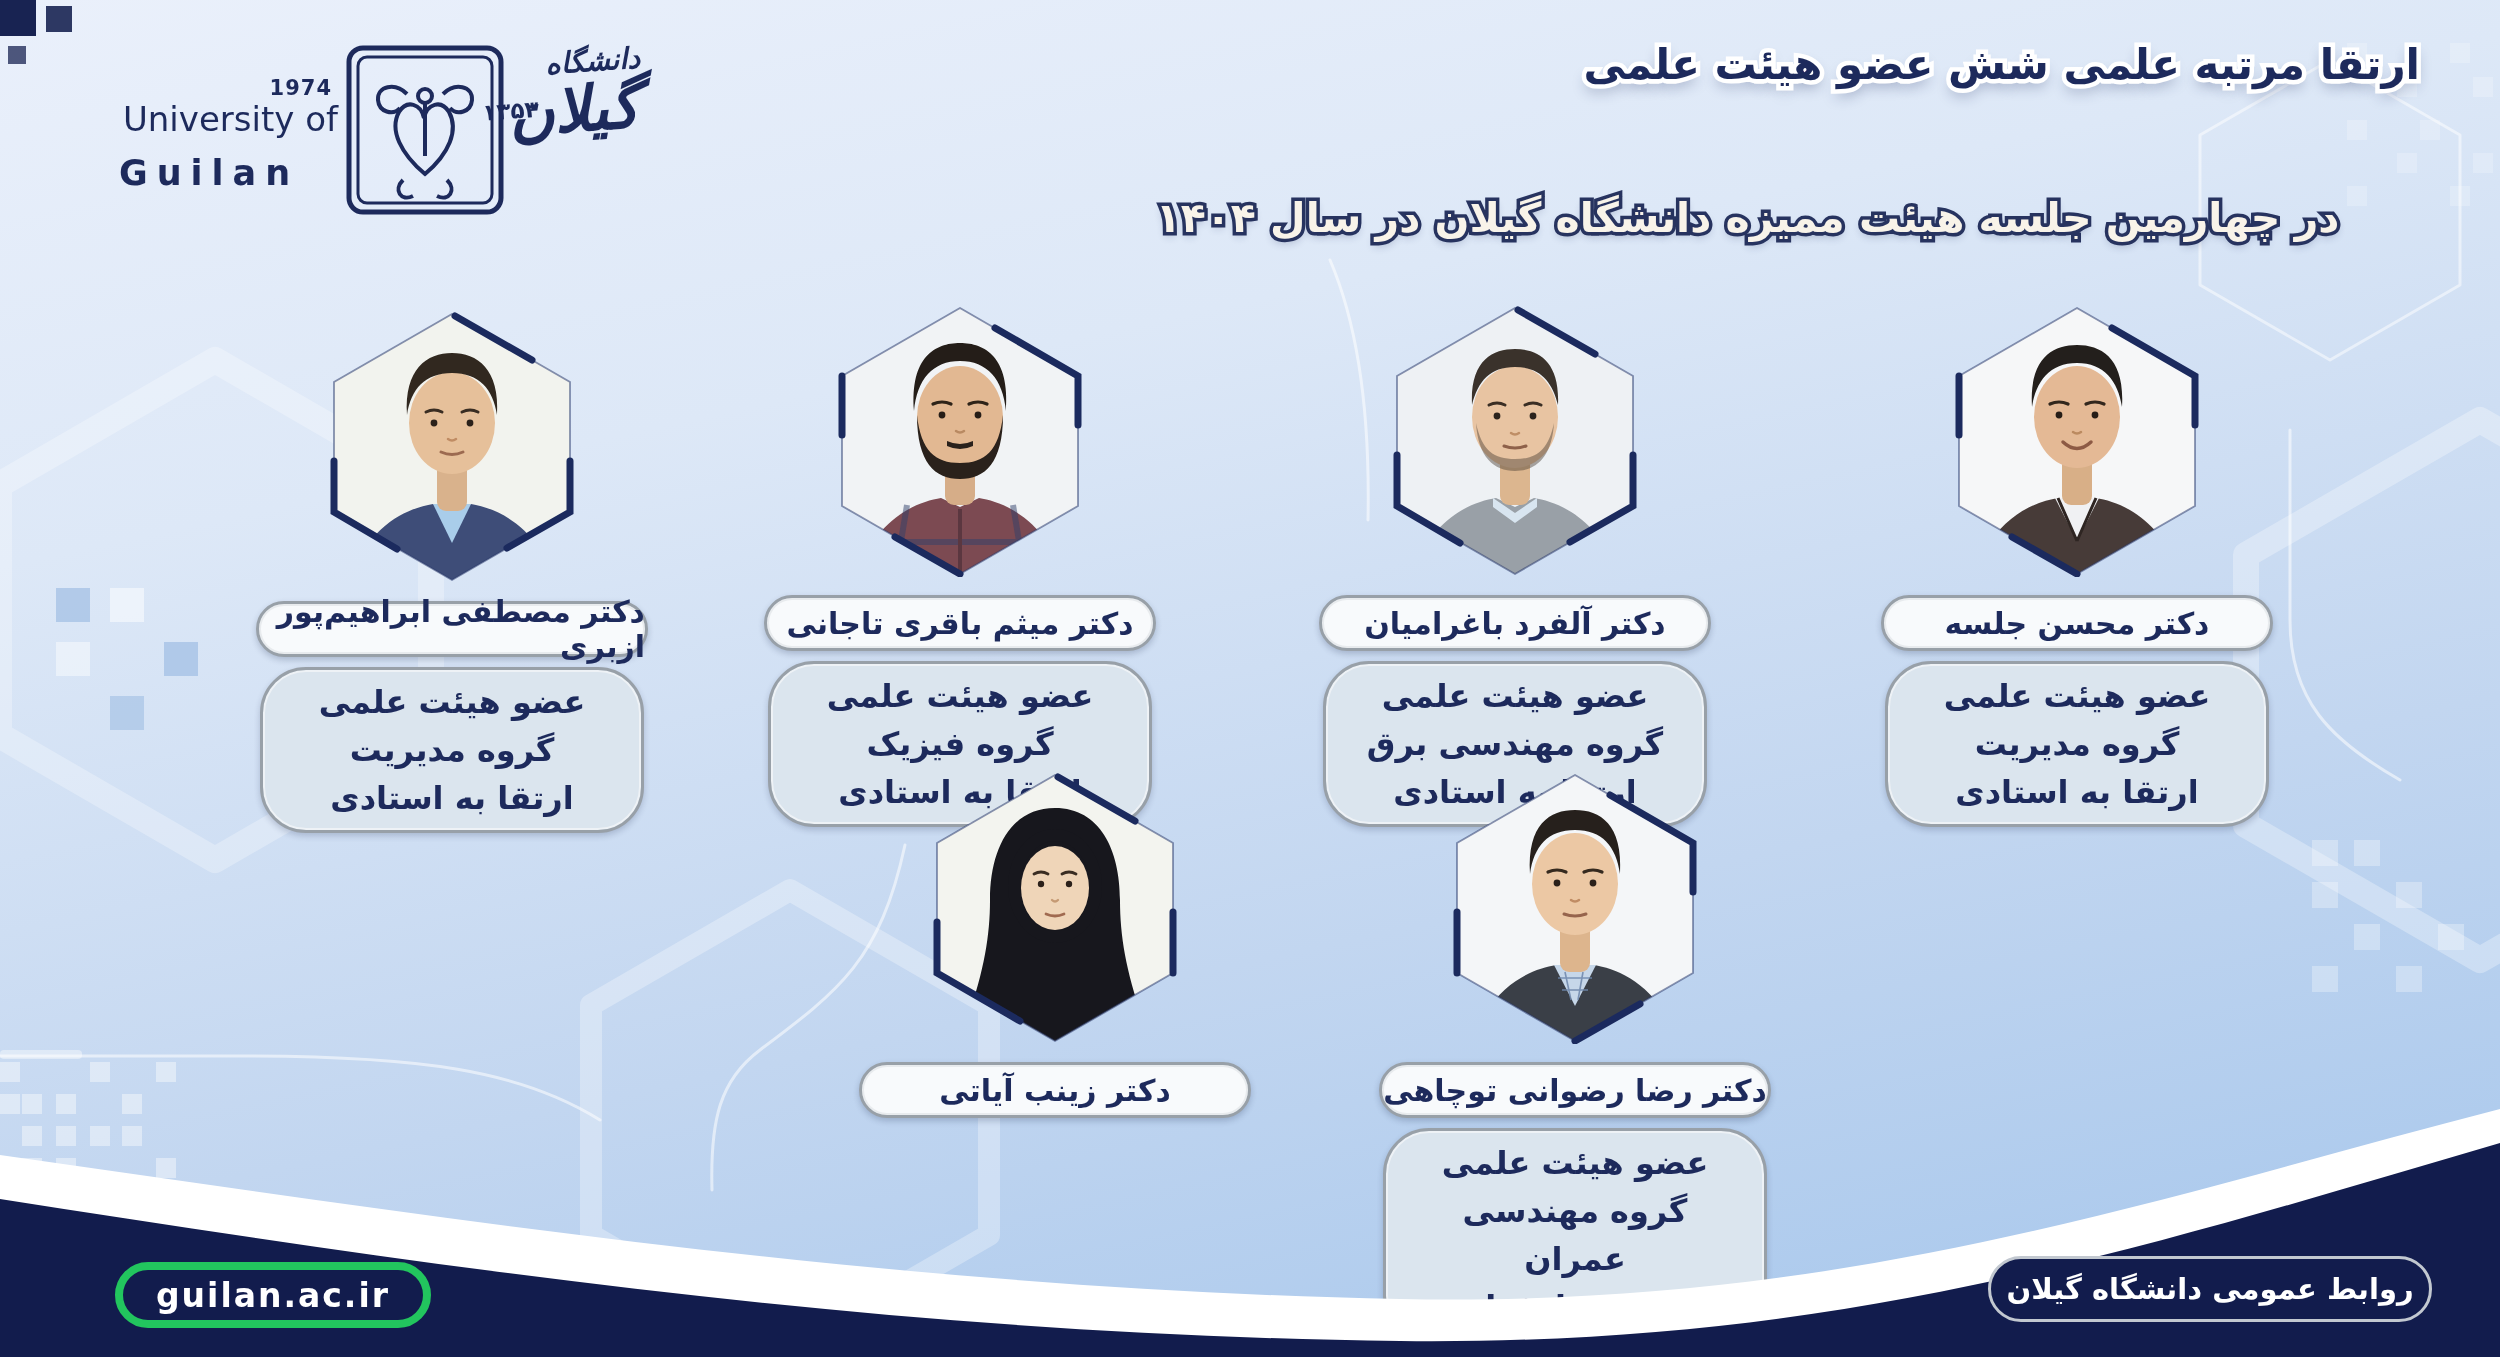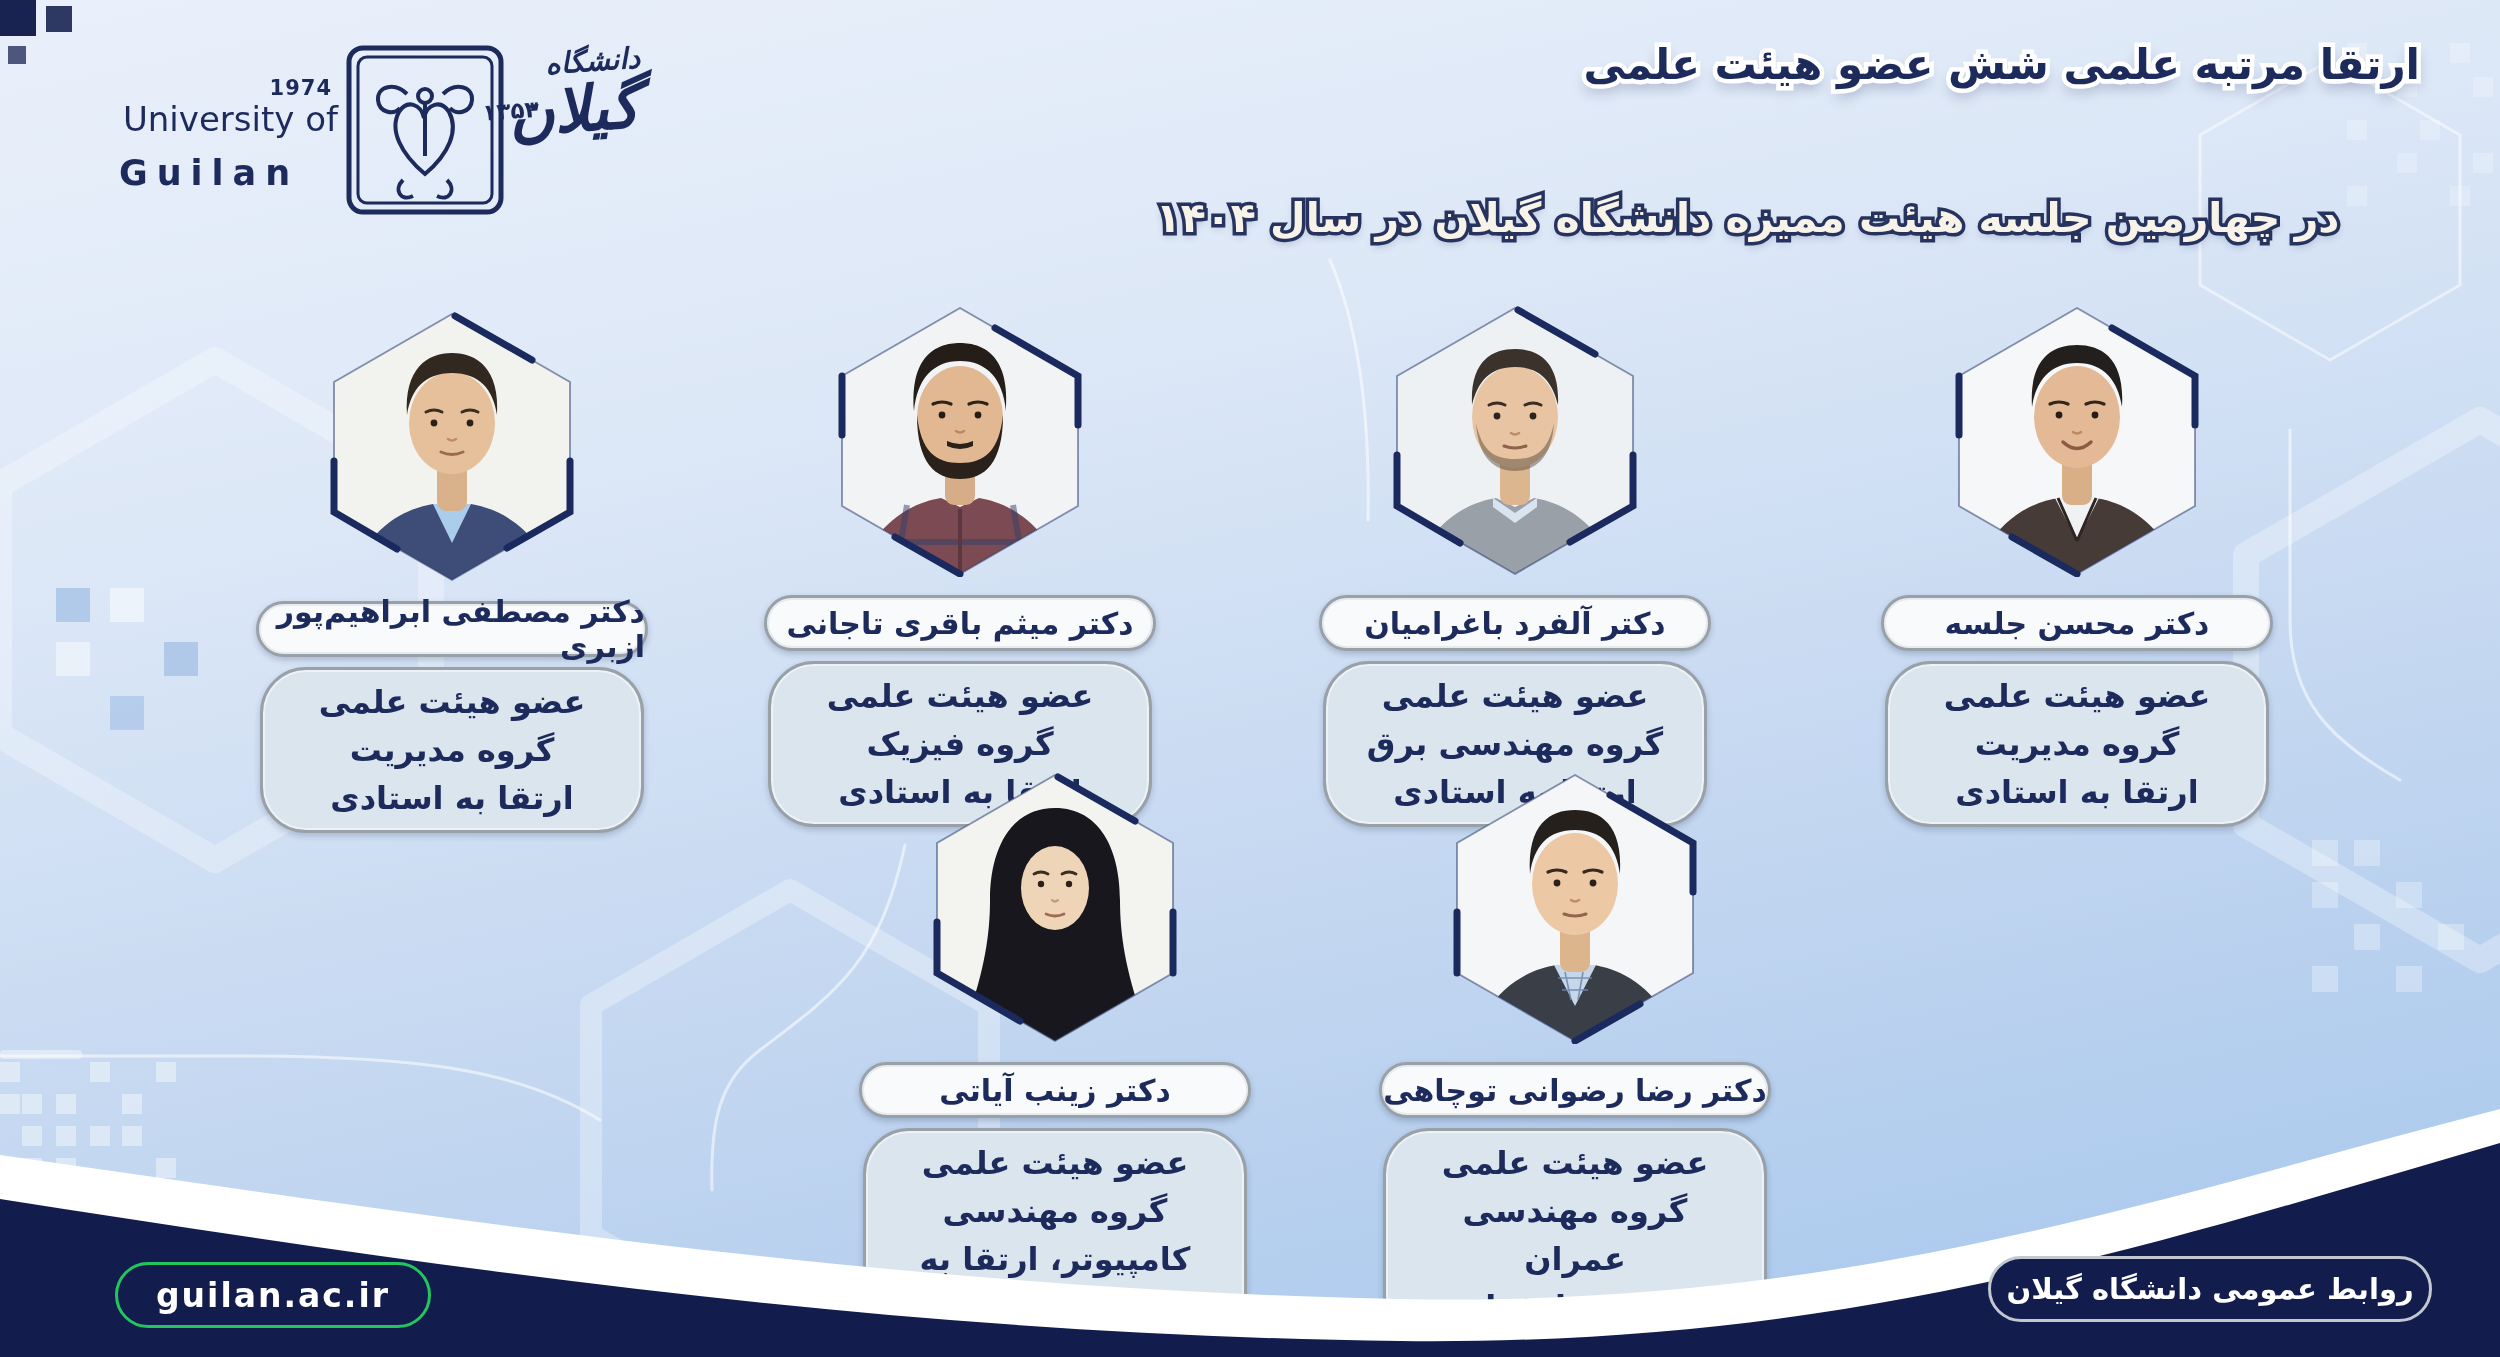--- a/index.html
+++ b/index.html
@@ -58,21 +58,21 @@
     background:#dbe5ee;border:3px solid #98a0a8;border-radius:46px;
     display:flex;flex-direction:column;align-items:center;justify-content:center;
     font-size:32px;font-weight:bold;color:#1d2a5c;line-height:1.5;text-align:center;
     box-shadow:0 3px 6px rgba(20,30,70,.2), inset 0 0 0 2px #eef2f6;
   }
 
   
   #footer-wave{position:absolute;left:0;bottom:0;width:2500px;height:420px;}
   .site-pill{
     position:absolute;left:115px;top:1262px;width:316px;height:66px;box-sizing:border-box;
-    background:#121c4d;border:3px solid #22c55e;border-radius:999px;
+    background:#121c4d;border:8px solid #22c55e;border-radius:999px;
     display:flex;align-items:center;justify-content:center;
     color:#ffffff;font-size:33px;font-weight:bold;letter-spacing:2px;
   }
   .credit-pill{
     position:absolute;left:1988px;top:1256px;width:444px;height:66px;box-sizing:border-box;
     background:#121c4d;border:3px solid #c2c8d0;border-radius:999px;
     display:flex;align-items:center;justify-content:center;
     color:#ffffff;font-size:29px;font-weight:bold;
   }
 </style>
@@ -368,24 +368,20 @@
       </g>
       <polygon points="125,3 243,71 243,201 125,269 7,201 7,71" fill="none" stroke="#2a3a6e" stroke-width="1.8" opacity="0.55"></polygon>
       <g fill="none" stroke="#1b2a5e" stroke-width="7" stroke-linecap="round">
         <path d="M128,5 L205,49"></path>
           <path d="M243,140 L243,201"></path>
           <path d="M90,249 L7,201 L7,150"></path>
       </g>
     </svg>
   </div>
   <div class="name-pill fa">دکتر زینب آیاتی</div>
-  <div class="info-pill fa">
-    <div>عضو هیئت علمی گروه مهندسی</div>
-    <div>کامپیوتر،  ارتقا به دانشیاری</div>
-  </div>
 </div>
 
 <div class="card" style="left:1365px;top:772px;">
   <div class="hexwrap">
     <svg viewBox="0 0 250 272" width="250" height="272">
       <polygon points="125,3 243,71 243,201 125,269 7,201 7,71" fill="#fbfcfe"></polygon>
       <g clip-path="url(#hexclip)">
         <rect width="250" height="272" fill="#f4f6f8"></rect>
         <path d="M20,272 C42,212 82,197 106,193 L125,202 L144,193 C168,197 208,212 230,272 Z" fill="#3a3f47"></path>
         <polygon points="104,193 125,234 146,193" fill="#c6d7e9"></polygon>

